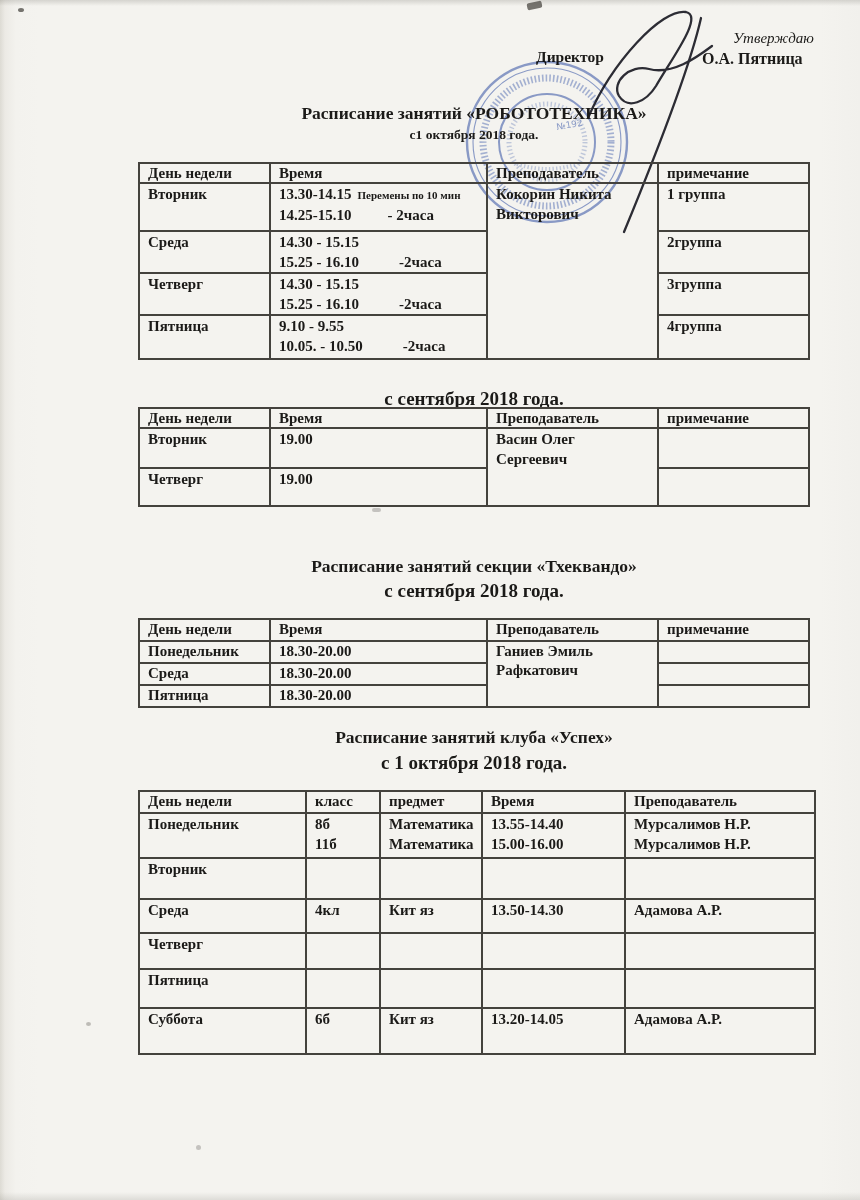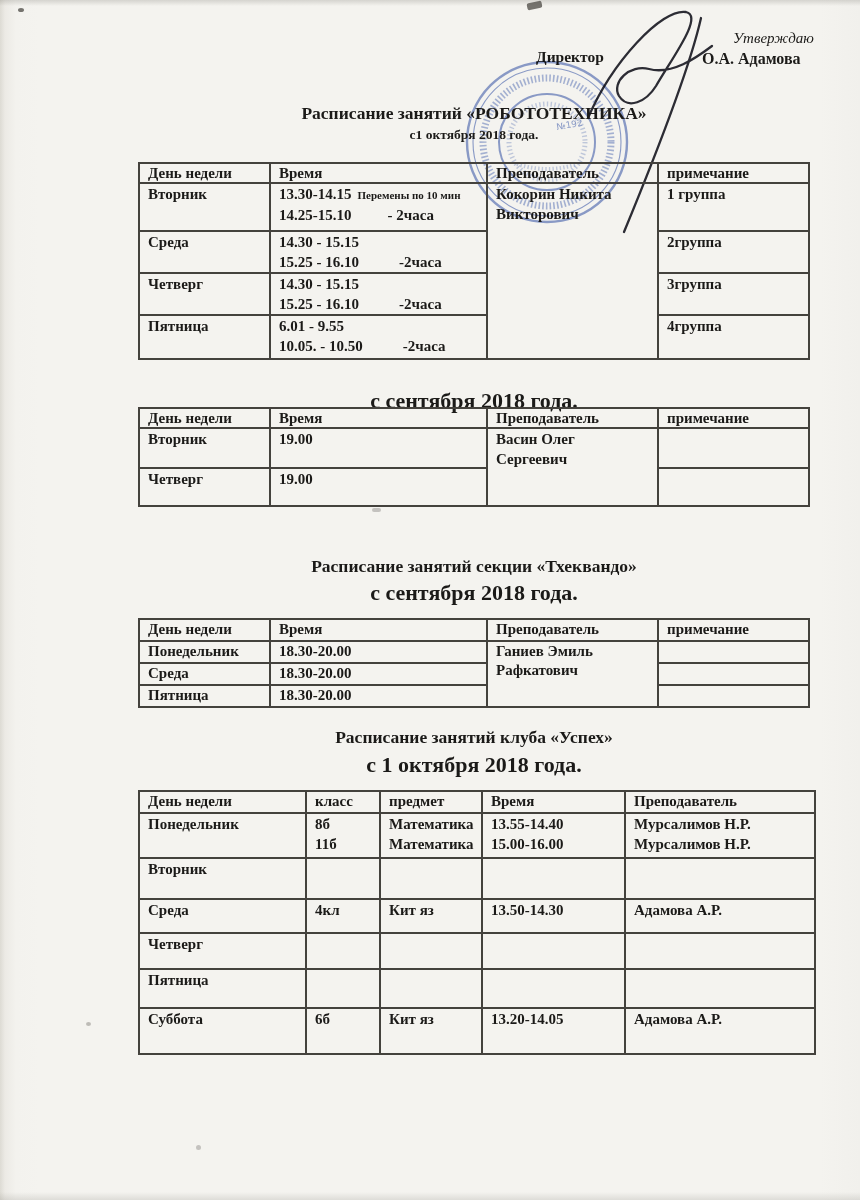--- a/index.html
+++ b/index.html
@@ -33,21 +33,21 @@
 
   
   .stamp{position:absolute;left:457px;top:52px;mix-blend-mode:multiply;opacity:.62;pointer-events:none;}
   .stamp text{font-family:"DejaVu Sans",sans-serif;}
 
   
   .sec-title,.sec-sub{
     position:absolute;left:138px;width:672px;text-align:center;font-weight:700;
   }
   .sec-title{font-size:17.5px;}
-  .sec-sub{font-size:22px;}
+  .sec-sub{font-size:19px;}
   .sec-sub.small{font-size:13.5px;}
 
   
   table{
     position:absolute;border-collapse:collapse;table-layout:fixed;
     font-family:"Liberation Serif","DejaVu Serif",serif;
   }
   td{
     border:2px solid #44423d;
     vertical-align:top;text-align:left;
@@ -68,21 +68,21 @@
 <div class="paper">
 
   <div class="speck" style="left:18px;top:8px;width:6px;height:4px;"></div>
   <div class="speck" style="left:527px;top:2px;width:15px;height:7px;border-radius:2px;transform:rotate(-12deg);"></div>
   <div class="speck" style="left:86px;top:1022px;width:5px;height:4px;opacity:.35;"></div>
   <div class="speck" style="left:196px;top:1145px;width:5px;height:5px;opacity:.3;"></div>
   <div class="speck" style="left:372px;top:508px;width:9px;height:4px;opacity:.3;border-radius:2px;"></div>
 
   <div class="approve">Утверждаю</div>
   <div class="director">Директор</div>
-  <div class="director-name">О.А. Адамова</div>
+  <div class="director-name">О.А. Пятница</div>
 
   <svg class="signature" width="220" height="240" viewBox="0 0 220 240">
     <g fill="none" stroke="#2c2c34" stroke-width="2.3" stroke-linecap="round">
       <path d="M 68 118 C 92 62, 142 8, 166 12 C 184 16, 152 58, 136 86 C 126 102, 108 110, 99 96 C 91 82, 110 64, 129 69 C 152 75, 176 58, 192 46"></path>
       <path d="M 181 18 C 172 58, 142 140, 104 232"></path>
     </g>
   </svg>
 
   <svg class="stamp" width="180" height="180" viewBox="0 0 180 180">
     <g fill="none" stroke="#4a67b8">
@@ -137,21 +137,21 @@
       <td>Четверг</td>
       <td>
         <span class="tline">14.30 - 15.15</span>
         <span class="tline"><span>15.25 - 16.10</span><span class="tgap2">-2часа</span></span>
       </td>
       <td>3группа</td>
     </tr>
     <tr style="height:44px;">
       <td>Пятница</td>
       <td>
-        <span class="tline">6.01 - 9.55</span>
+        <span class="tline">9.10 - 9.55</span>
         <span class="tline"><span>10.05. - 10.50</span><span class="tgap2">-2часа</span></span>
       </td>
       <td>4группа</td>
     </tr>
   </tbody>
     </table>
 
   <div class="sec-sub" style="top:388px;">с сентября 2018 года.</div>
 
   <table id="t2" style="left:138px;top:407px;width:670px;">

